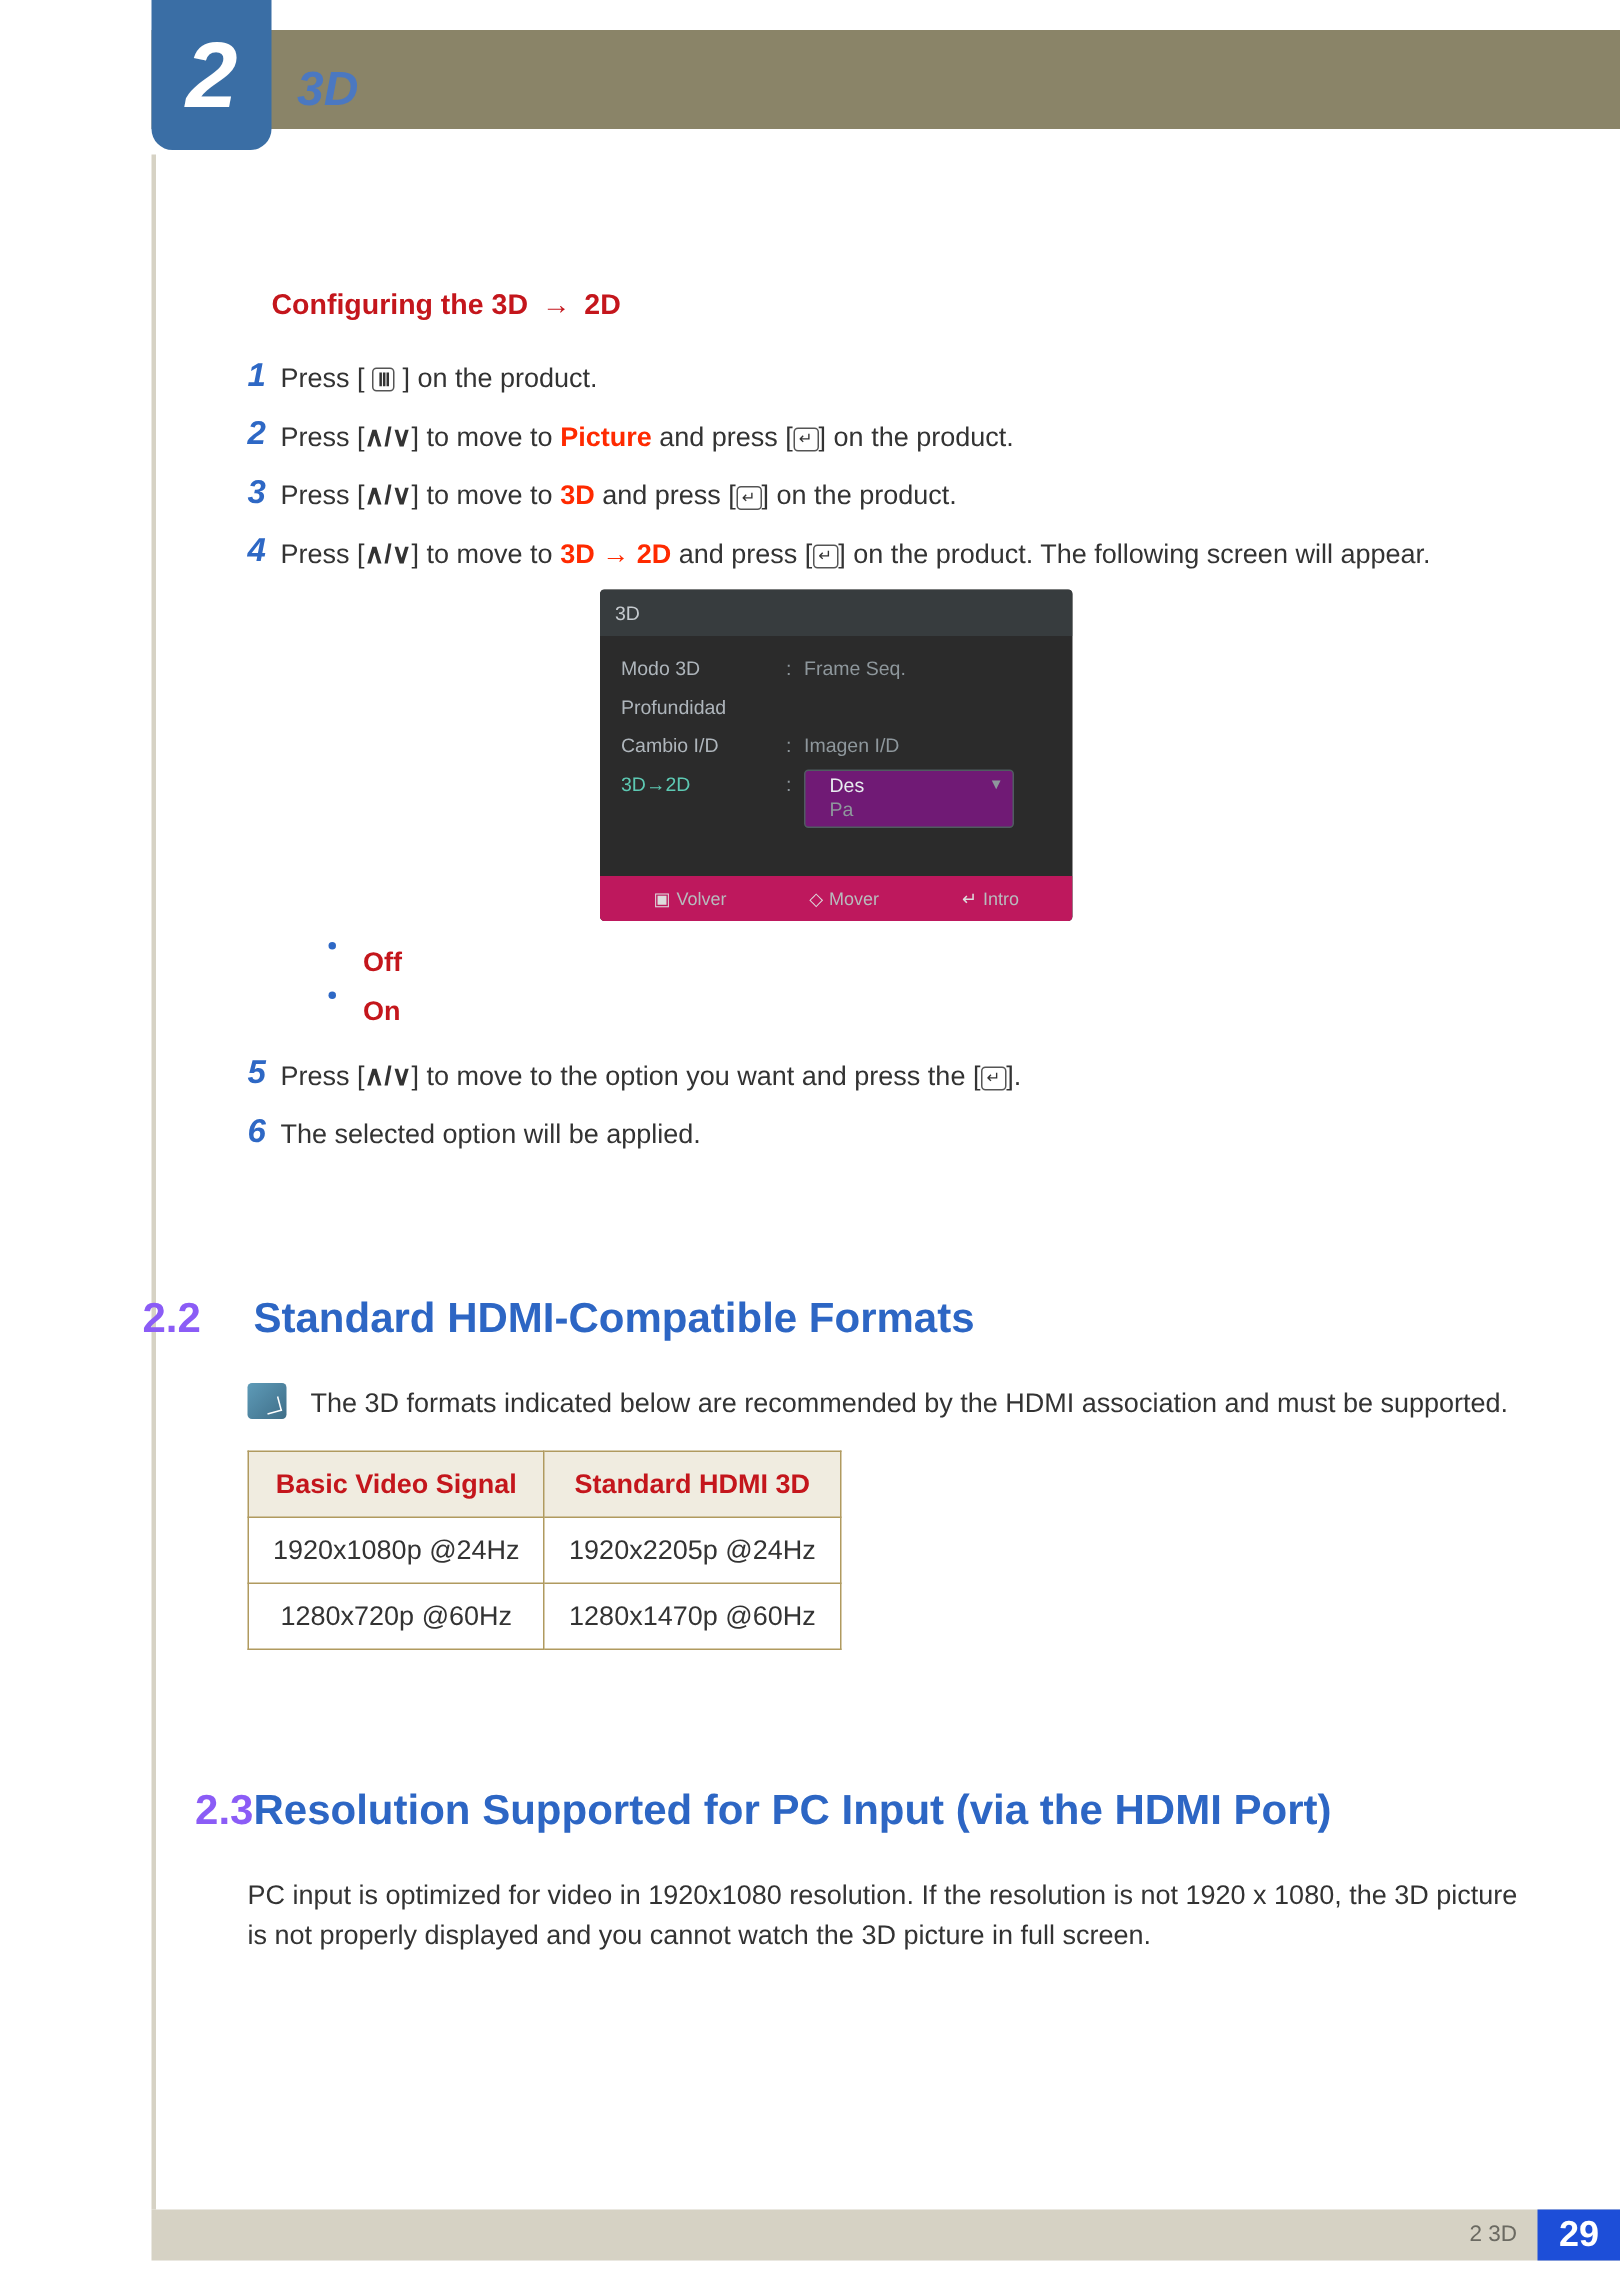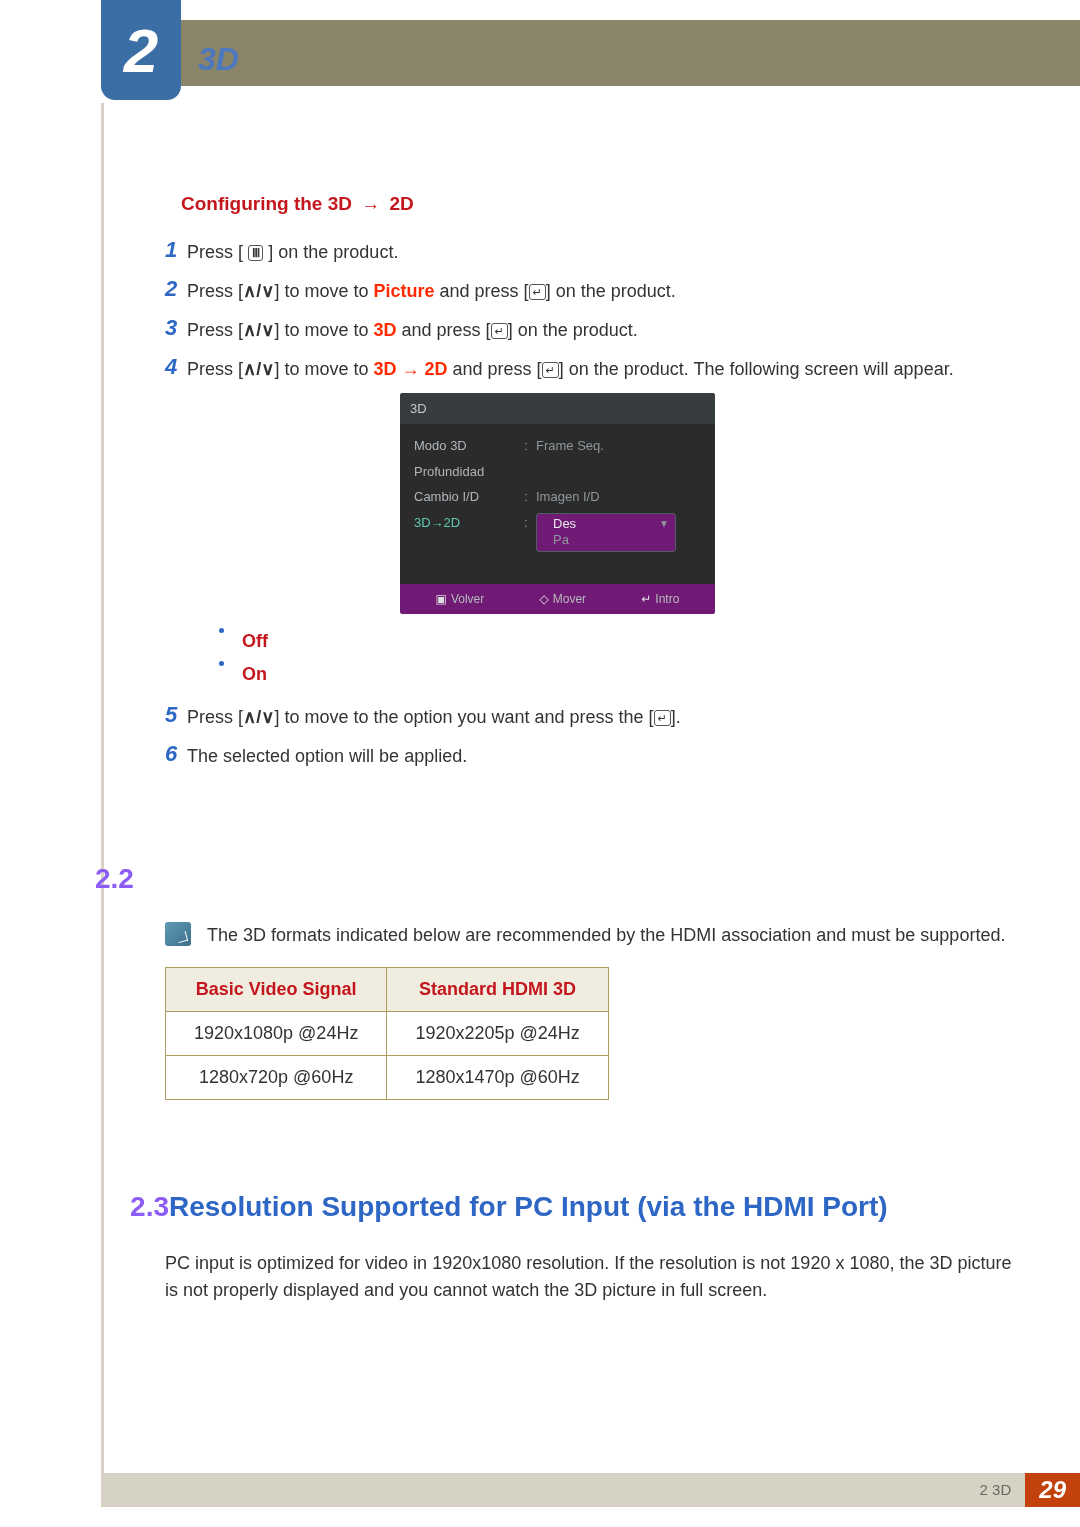--- a/index.html
+++ b/index.html
@@ -116,21 +116,21 @@
     width: 140px;
     line-height: 1.3;
   }
   .osd-dd .sel { color: #e8edef; }
   .osd-dd .alt { color: #8e979c; }
   .osd-dd .dd-arrow {
     position: absolute; right: 6px; top: 3px; color: #8e979c;
     font-size: 10px;
   }
   .osd-bar {
-    background: #701a75; display: flex; justify-content: space-around;
+    background: #be185d; display: flex; justify-content: space-around;
     padding: 6px 8px; font-size: 12px; color: #b7bbbd;
   }
   .osd-bar span.k { color: #ddd; margin-right: 4px; }
 
   .bullets { margin: 0 0 14px 118px; }
   .bullet { display: flex; margin-bottom: 6px; }
   .bullet .dot {
     width: 5px; height: 5px; border-radius: 50%;
     background: #2e68c5; margin-right: 18px;
   }
@@ -170,21 +170,21 @@
   .note-text { flex: 1; }
 
   
   table.formats {
     margin-left: 64px;
     border-collapse: collapse;
     font-size: 18px;
   }
   table.formats th, table.formats td {
     border: 1px solid #b09a5f;
-    padding: 8px 28px;
+    padding: 8px 16px;
     text-align: center;
   }
   table.formats th {
     background: #f0ece0;
     color: #c4161c;
     font-weight: bold;
   }
 
   .para {
     margin-left: 64px;
@@ -196,22 +196,22 @@
     left: 101px; right: 0; bottom: 20px; height: 34px;
     background: #d6d2c4;
     display: flex; justify-content: flex-end; align-items: stretch;
   }
   .footer .crumb {
     display: flex; align-items: center;
     padding: 0 14px;
     color: #6b6a62; font-size: 15px;
   }
   .footer .pagebox {
-    background: #c2410c; color: #fff;
-    font-size: 24px; font-weight: bold; font-style: italic;
+    background: #1d4ed8; color: #fff;
+    font-size: 24px; font-weight: bold; 
     display: flex; align-items: center;
     padding: 0 14px;
   }
 </style>
 </head>
 <body>
 
 <div class="header-band"></div>
 <div class="chapter-badge">2</div>
 <div class="header-title">3D</div>
@@ -308,20 +308,21 @@
     </div>
   </div>
 
   <div class="step">
     <div class="step-num">6</div>
     <div class="step-text">The selected option will be applied.</div>
   </div>
 
   <div class="section">
     <div class="num">2.2</div>
+    <div class="title">Standard HDMI-Compatible Formats</div>
   </div>
 
   <div class="note-row">
     <div class="note-icon"></div>
     <div class="note-text">The 3D formats indicated below are recommended by the HDMI association and must be supported.</div>
   </div>
 
   <table class="formats">
     <tbody>
         <tr>

